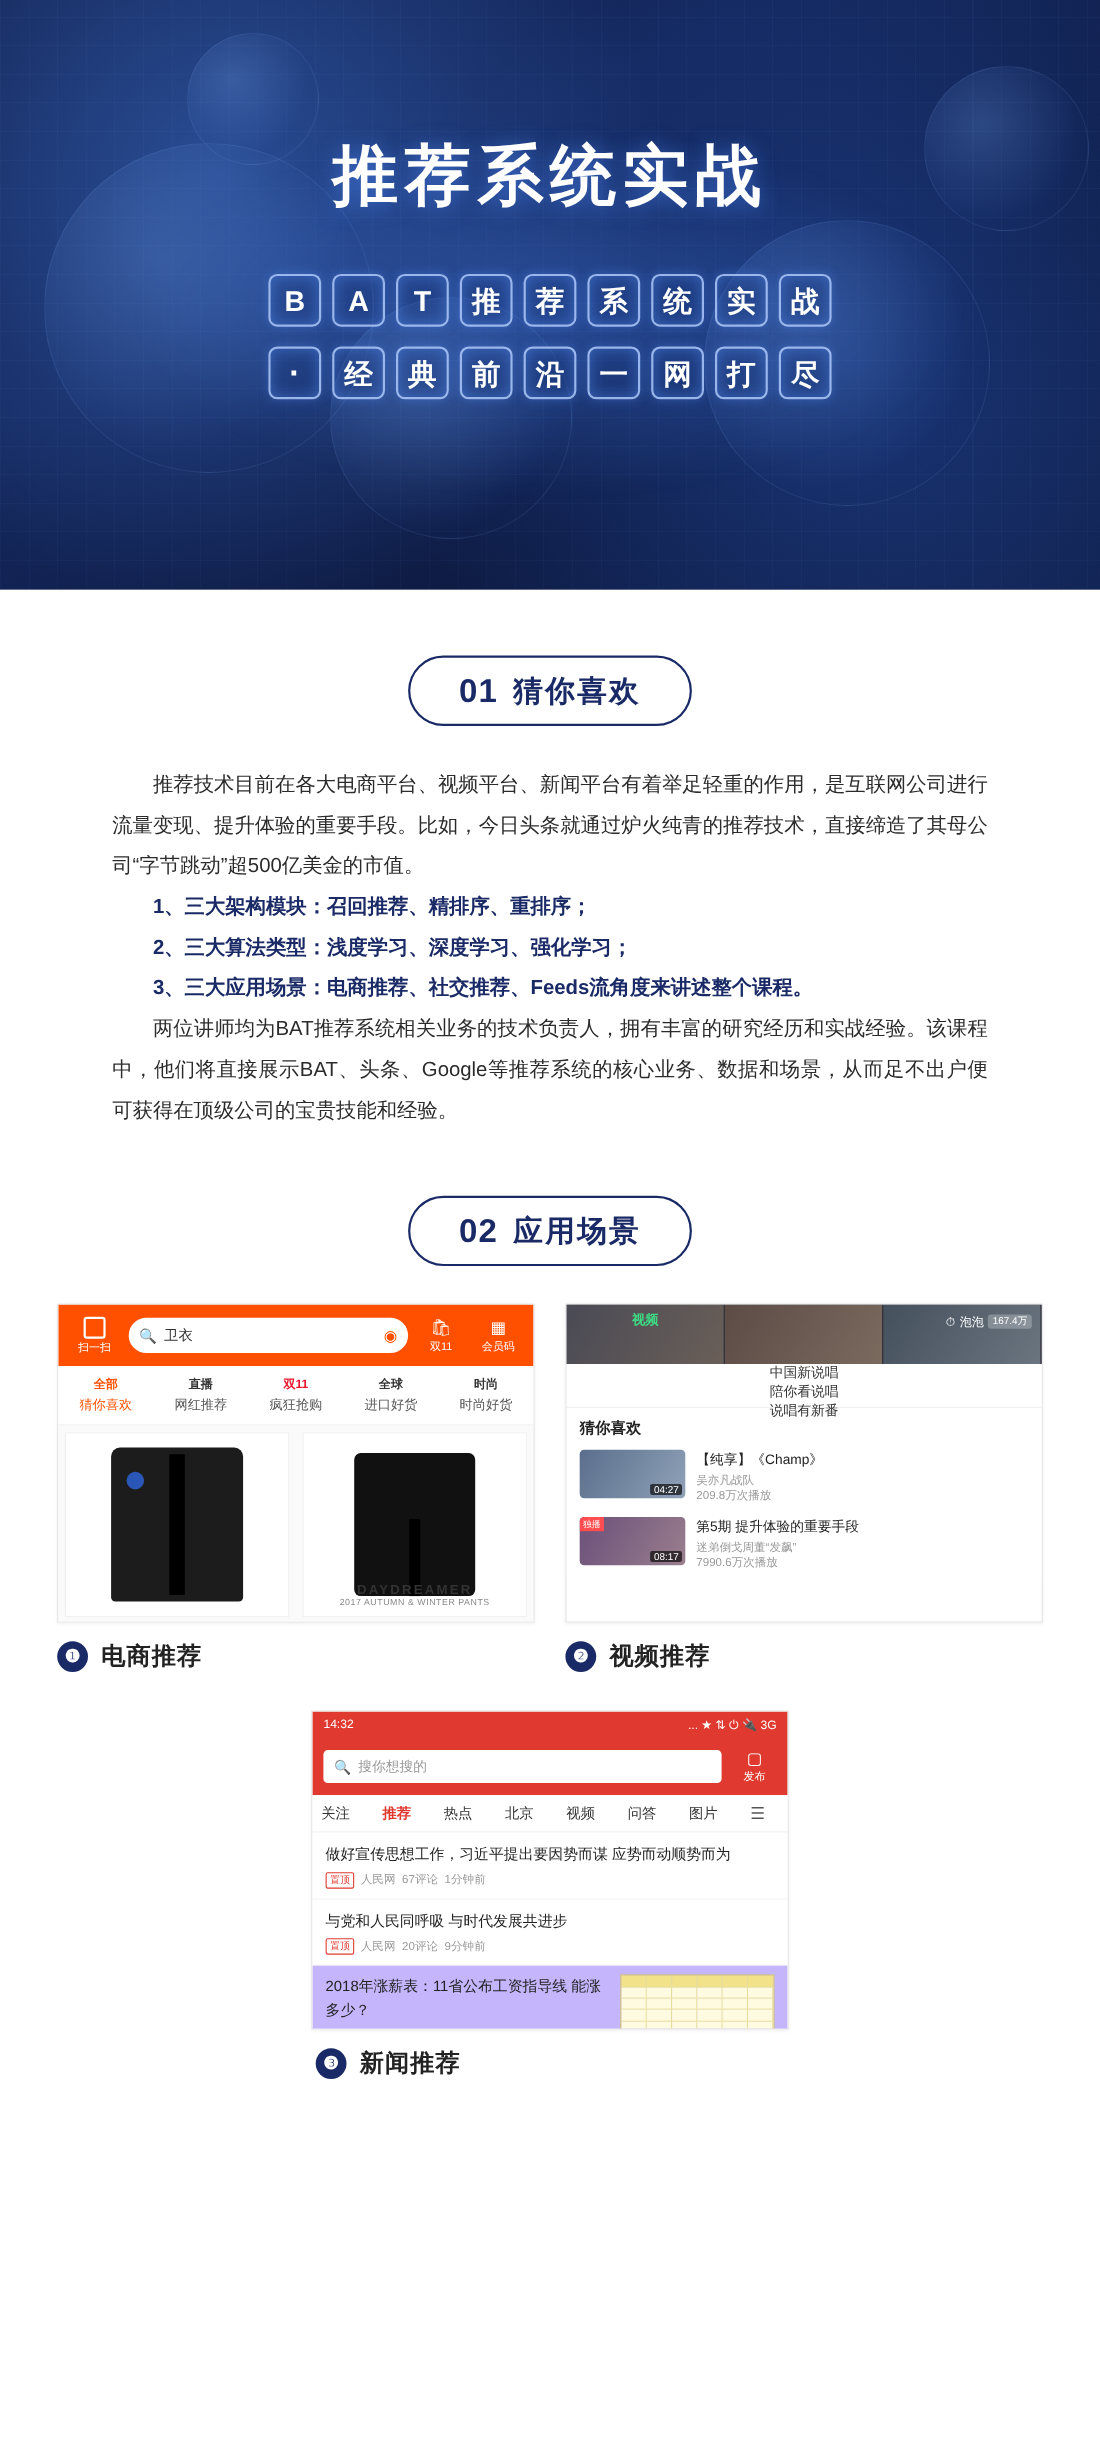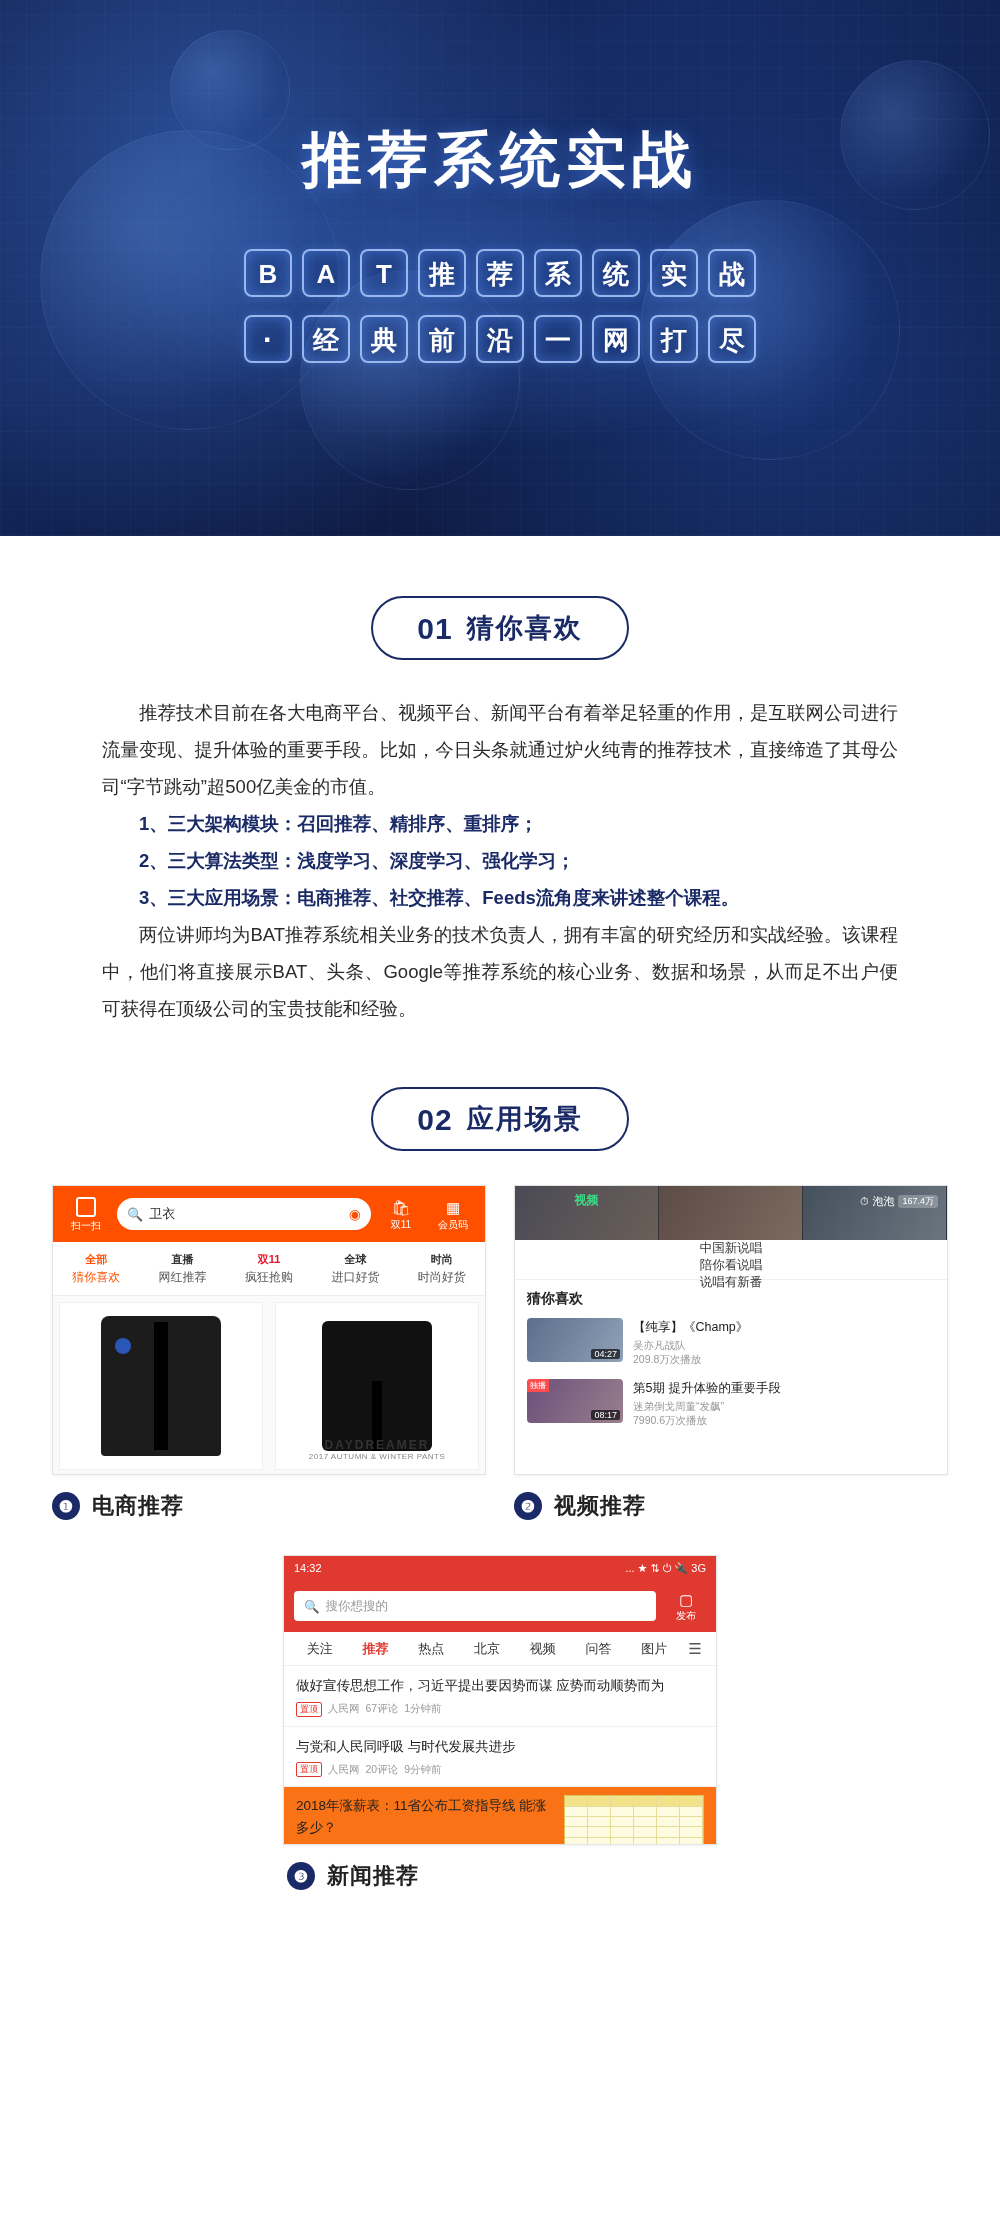--- a/index.html
+++ b/index.html
@@ -156,28 +156,28 @@
   .vd-meta .s2 { font-size:10.5px; color:#999; }
 
   
   .scene-row.single { justify-content:center; margin-top: 34px; }
   .nw-status { height:24px; background:#e03a30; color:#fff; display:flex; align-items:center; justify-content:space-between; padding:0 10px; font-size:11px; }
   .nw-search { height:52px; background:#e03a30; display:flex; align-items:center; padding:0 10px; gap:10px; }
   .nw-box { flex:1; height:30px; background:#fff; border-radius:4px; display:flex; align-items:center; padding:0 10px; gap:6px; font-size:12.5px; color:#999; }
   .nw-pub { width:40px; color:#fff; font-size:10px; text-align:center; line-height:1.3; }
   .nw-pub .cam { font-size:15px; display:block; }
   .nw-tabs { height:34px; background:#fff; display:flex; align-items:center; border-bottom:1px solid #eee; padding:0 8px; }
-  .nw-tabs div { flex:1; text-align:center; font-size:13px; color:#333; }
+  .nw-tabs div { flex:1; text-align:left; font-size:13px; color:#333; }
   .nw-tabs div.act { color:#e03a30; font-weight:700; }
   .nw-tabs .menu { flex:0 0 26px; font-size:15px; color:#555; }
   .nw-item { padding:9px 12px; border-bottom:1px solid #f1f1f1; background:#fff; }
   .nw-item .t { font-size:13.5px; color:#222; line-height:1.6; }
   .nw-sub { display:flex; align-items:center; gap:6px; margin-top:5px; font-size:10.5px; color:#999; }
   .nw-flag { border:1px solid #e03a30; color:#e03a30; font-size:9px; padding:0 3px; border-radius:2px; }
-  .nw-tablewrap { display:flex; gap:8px; padding:8px 12px; background:#f97316; }
+  .nw-tablewrap { display:flex; gap:8px; padding:8px 12px; background:#c4b5fd; }
   .nw-tablewrap .t { flex:1; font-size:13.5px; color:#222; line-height:1.6; }
   .minitable { width:140px; height:54px; border:1px solid #d9c65a; display:grid; grid-template-columns:repeat(6,1fr); grid-template-rows:repeat(5,1fr); }
   .minitable i { border-right:1px solid #e7dd9b; border-bottom:1px solid #e7dd9b; background:#fffbe0; }
   .minitable i.h { background:#f2e38a; }
 </style>
 </head>
 <body>
 
 <div class="page">
 

